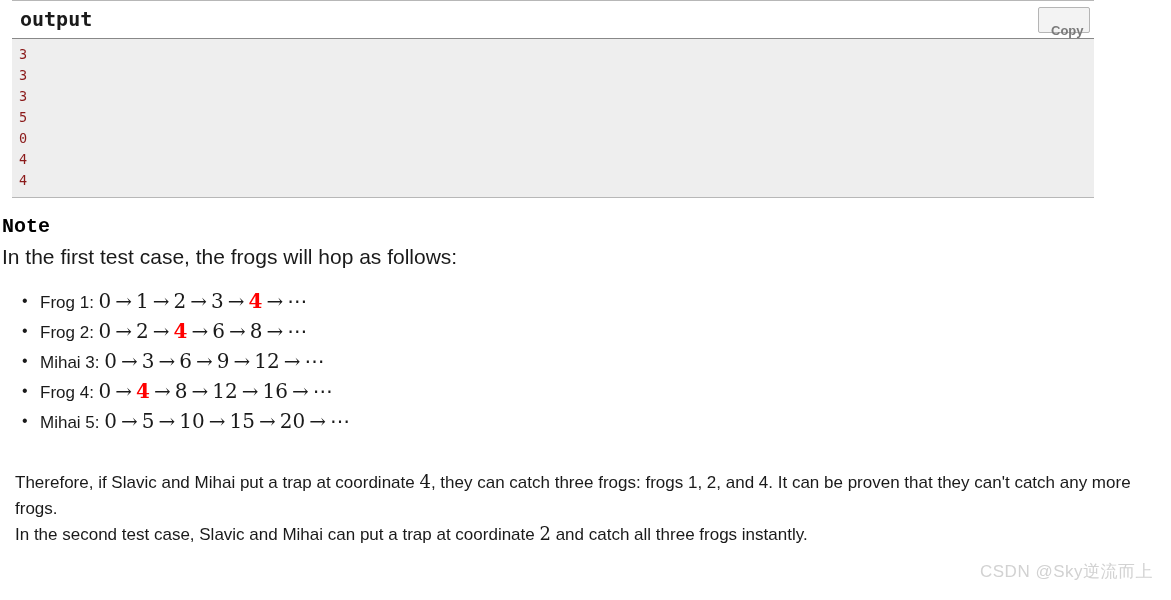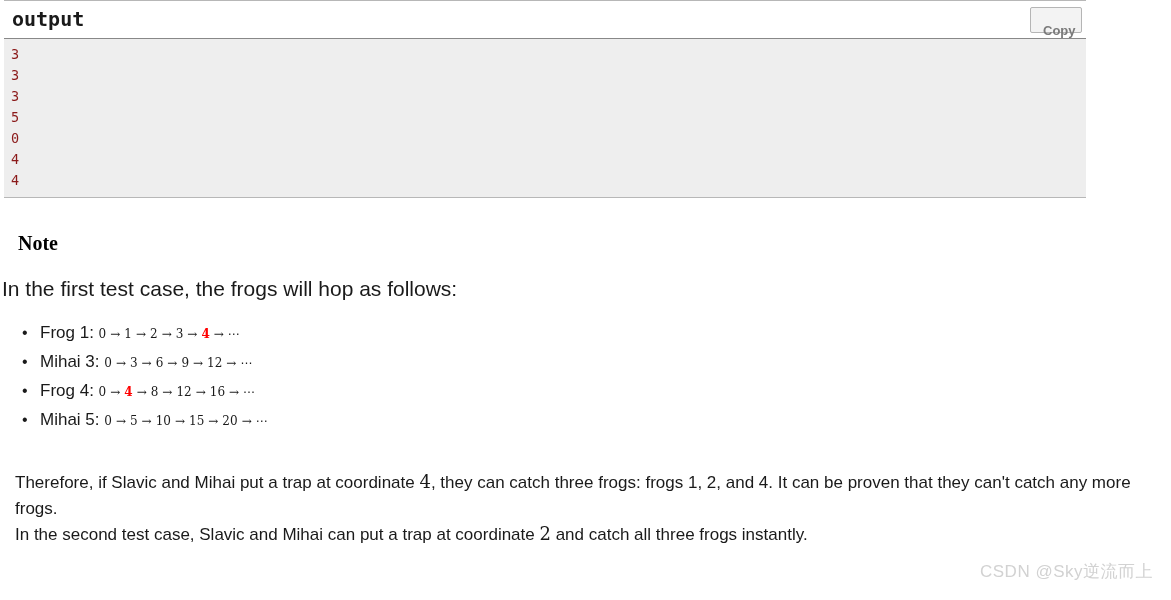--- a/index.html
+++ b/index.html
@@ -12,21 +12,21 @@
     height: 600px;
     position: relative;
     font-family: "Liberation Sans", sans-serif;
     color: #000000;
     overflow: hidden;
   }
 
   
   .output-panel {
     position: absolute;
-    left: 4px;
+    left: 12px;
     top: 0;
     width: 1082px;
     box-sizing: border-box;
     border: 1px solid #b7b7b7;
     border-left: none;
     border-right: none;
     background: #ffffff;
   }
   .output-header {
     position: relative;
@@ -80,23 +80,23 @@
   }
 
   
   .note-section {
     position: absolute;
     left: 0;
     top: 208px;
     width: 1171px;
   }
   .note-heading {
-    margin: 16px;
+    margin: 0;
     padding: 6px 0 0 2px;
-    font-family: Liberation Serif, serif;
+    font-family: Liberation Mono, monospace;
     font-size: 20px;
     font-weight: bold;
     line-height: 26px;
     color: #000000;
   }
   .note-intro {
     margin: 0;
     padding: 5px 0 0 2px;
     font-size: 21px;
     line-height: 24px;
@@ -123,21 +123,21 @@
     font-size: 16px;
     color: #1a1a1a;
   }
   .frog-label {
     font-family: "Liberation Sans", sans-serif;
     font-size: 17px;
     text-align: center;
   }
   .math {
     font-family: "DejaVu Serif", "Liberation Serif", serif;
-    font-size: 12px;
+    font-size: 20px;
   }
   .math .arrow {
     padding: 0 4px;
   }
   .math .dots {
     letter-spacing: 2px;
   }
   .hl {
     color: #ff0000;
     font-weight: bold;
@@ -202,20 +202,24 @@
 <div class="note-section">
   <h2 class="note-heading">Note</h2>
   <p class="note-intro">In the first test case, the frogs will hop as follows:</p>
 
   <ul class="frog-list">
     <li class="frog-item">
       <span class="frog-label">Frog 1:</span>
       <span class="math"><span>0</span><span class="arrow">→</span><span>1</span><span class="arrow">→</span><span>2</span><span class="arrow">→</span><span>3</span><span class="arrow">→</span><span class="hl">4</span><span class="arrow">→</span><span class="dots">⋯</span></span>
     </li>
     <li class="frog-item">
+      <span class="frog-label">Frog 2:</span>
+      <span class="math"><span>0</span><span class="arrow">→</span><span>2</span><span class="arrow">→</span><span class="hl">4</span><span class="arrow">→</span><span>6</span><span class="arrow">→</span><span>8</span><span class="arrow">→</span><span class="dots">⋯</span></span>
+    </li>
+    <li class="frog-item">
       <span class="frog-label">Mihai 3:</span>
       <span class="math"><span>0</span><span class="arrow">→</span><span>3</span><span class="arrow">→</span><span>6</span><span class="arrow">→</span><span>9</span><span class="arrow">→</span><span>12</span><span class="arrow">→</span><span class="dots">⋯</span></span>
     </li>
     <li class="frog-item">
       <span class="frog-label">Frog 4:</span>
       <span class="math"><span>0</span><span class="arrow">→</span><span class="hl">4</span><span class="arrow">→</span><span>8</span><span class="arrow">→</span><span>12</span><span class="arrow">→</span><span>16</span><span class="arrow">→</span><span class="dots">⋯</span></span>
     </li>
     <li class="frog-item">
       <span class="frog-label">Mihai 5:</span>
       <span class="math"><span>0</span><span class="arrow">→</span><span>5</span><span class="arrow">→</span><span>10</span><span class="arrow">→</span><span>15</span><span class="arrow">→</span><span>20</span><span class="arrow">→</span><span class="dots">⋯</span></span>

